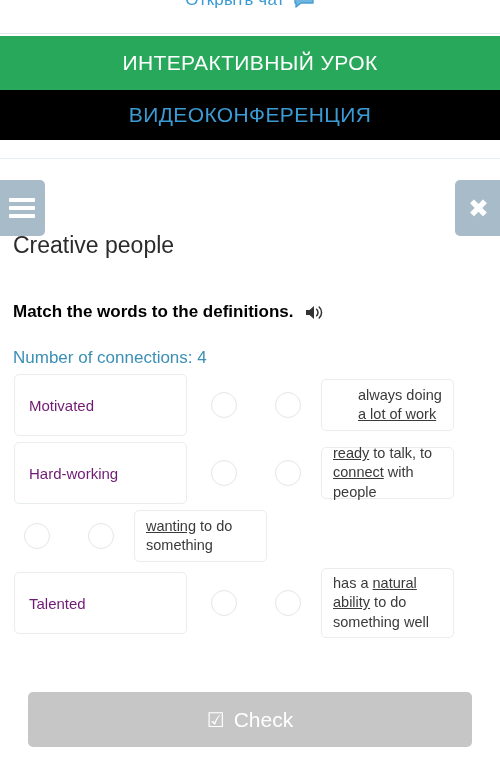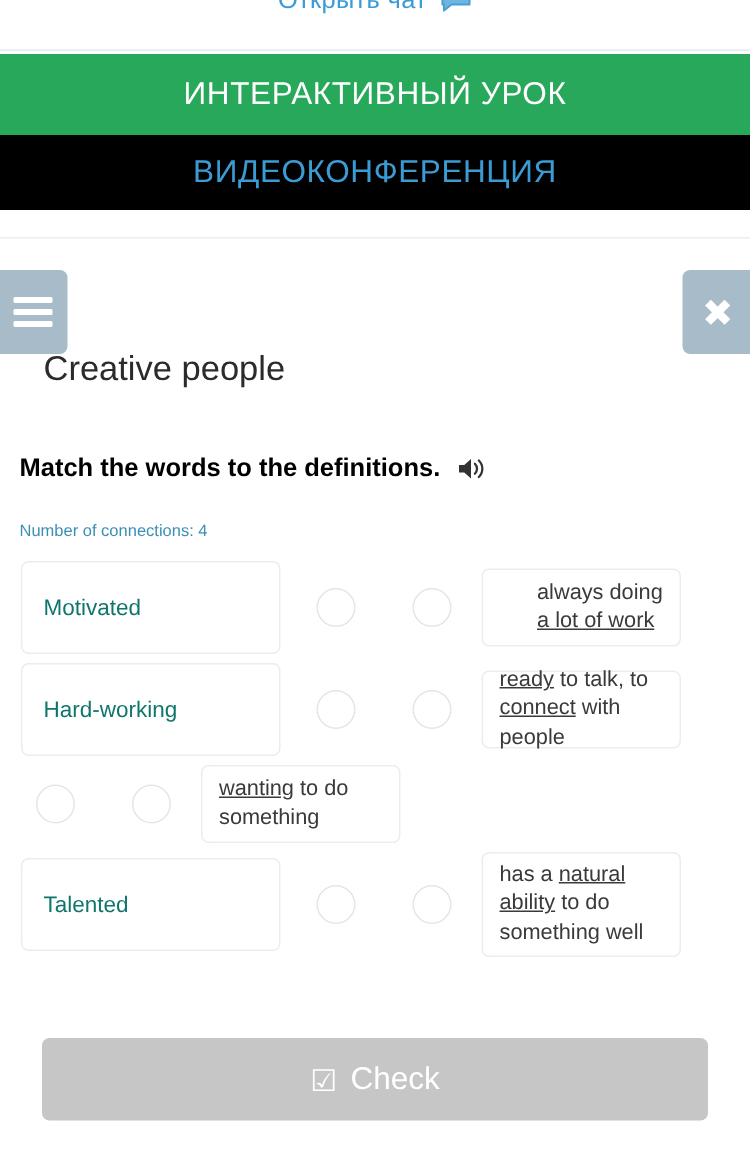--- a/index.html
+++ b/index.html
@@ -150,21 +150,20 @@
   }
 
   
   .page-title {
     position: absolute;
     top: 232px;
     left: 13px;
     font-size: 23px;
     color: #2b2b2b;
     font-weight: 400;
-    margin-left: 16px;
   }
 
   
   .instruction-row {
     position: absolute;
     top: 302px;
     left: 13px;
     display: flex;
     align-items: center;
     gap: 11px;
@@ -173,21 +172,21 @@
     font-size: 17px;
     font-weight: bold;
     color: #000000;
   }
   .sound-icon { display: block; }
 
   .connections {
     position: absolute;
     top: 348px;
     left: 13px;
-    font-size: 11px;
+    font-size: 17px;
     color: #3b8fb5;
   }
 
   
   .match-area {
     position: absolute;
     top: 374px;
     left: 0;
     width: 500px;
   }
@@ -202,21 +201,21 @@
     width: 173px;
     margin-left: 14px;
     min-height: 62px;
     background: #ffffff;
     border: 1px solid #e9edf0;
     border-radius: 5px;
     display: flex;
     align-items: center;
     padding: 8px 14px;
     font-size: 15px;
-    color: #0f766e;
+    color: #701a75;
     cursor: pointer;
   }
 
   .dot {
     width: 26px;
     height: 26px;
     border-radius: 50%;
     border: 1.5px solid #e2e6e9;
     background: #ffffff;
     cursor: pointer;

